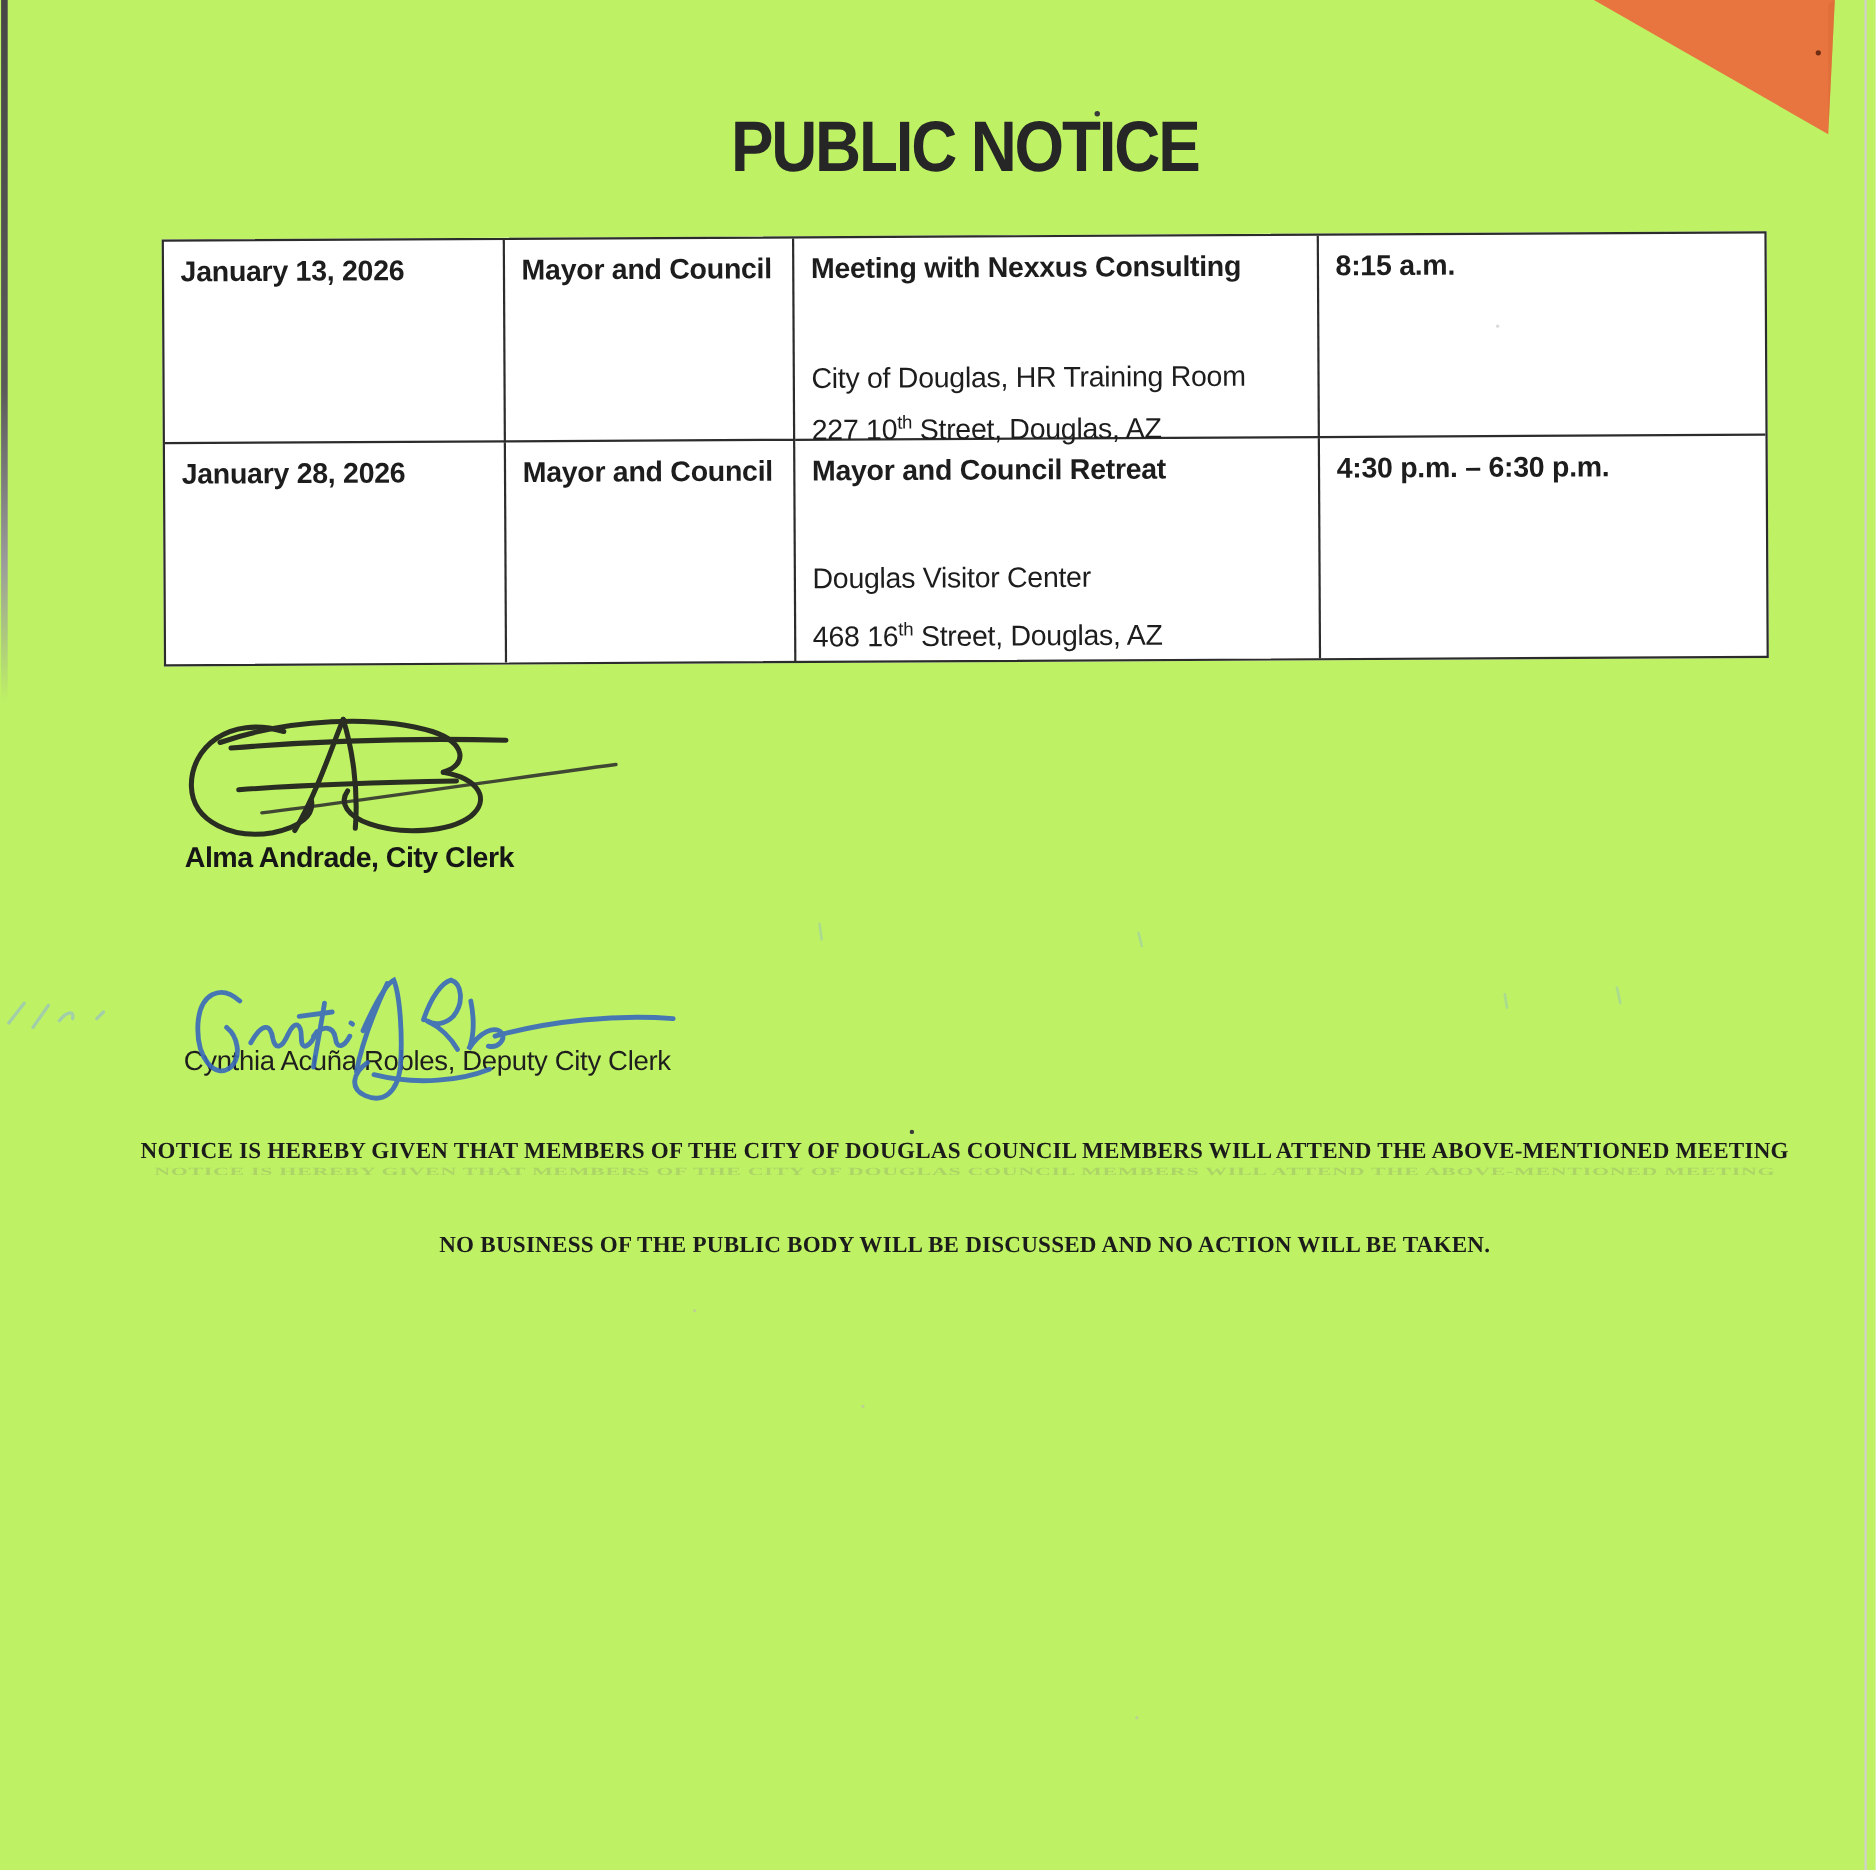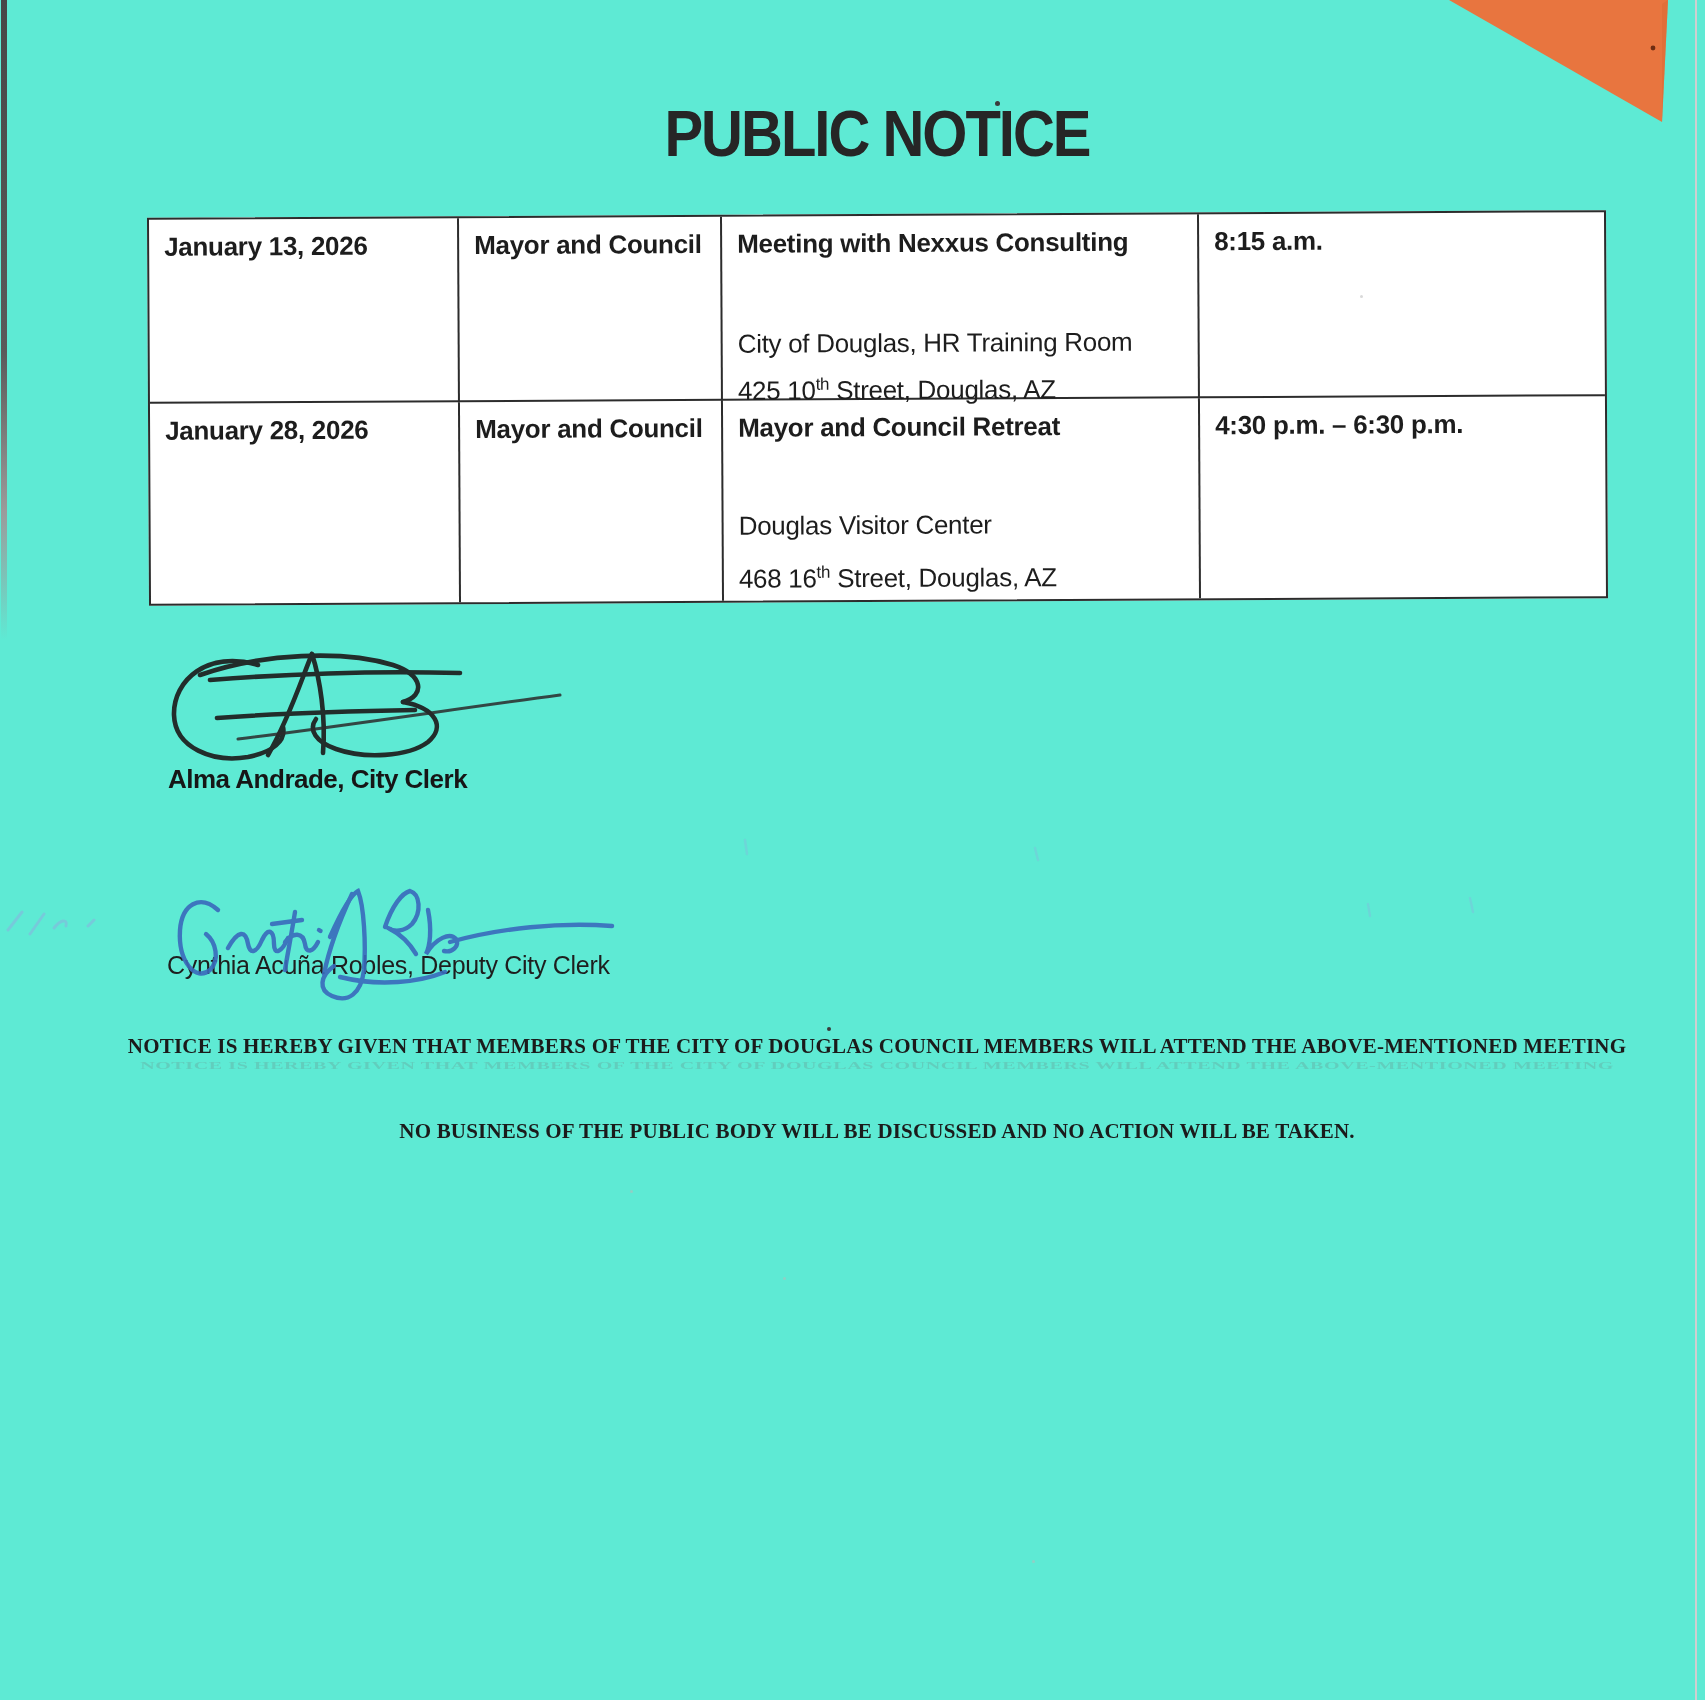--- a/index.html
+++ b/index.html
@@ -1,20 +1,20 @@
 <!DOCTYPE html>
 <html><head>
 <meta charset="utf-8">
 <style>
   html,body{margin:0;padding:0;background:#e9e9e9;}
   .page{
     position:relative;
     width:1705px;height:1700px;
     margin:0 auto;
-    background:#5eead4;
+    background:#bef264;
     overflow:hidden;
     font-family:"Liberation Sans",sans-serif;
     color:#1d1d1d;
   }
   
   .scan-left-edge{
     position:absolute;left:1px;top:0;width:6px;height:640px;
     background:linear-gradient(to bottom,#474747 0%,#5a5a5a 55%,#9b9b9b 80%,rgba(160,160,160,0) 100%);
   }
   .page-right-edge{
@@ -107,21 +107,21 @@
 
     <div class="cell row1 bold">
       <span>January 13, 2026</span>
     </div>
     <div class="cell row1 bold">
       <span>Mayor and Council</span>
     </div>
     <div class="cell row1">
       <span class="bold">Meeting with Nexxus Consulting</span>
       <span class="sub-line" style="top:112px;">City of Douglas, HR Training Room</span>
-      <span class="sub-line" style="top:159px;"><span>425 10</span><sup>th</sup><span> Street, Douglas, AZ</span></span>
+      <span class="sub-line" style="top:159px;"><span>227 10</span><sup>th</sup><span> Street, Douglas, AZ</span></span>
     </div>
     <div class="cell row1 bold last-col">
       <span>8:15 a.m.</span>
     </div>
 
     <div class="cell bold">
       <span>January 28, 2026</span>
     </div>
     <div class="cell bold">
       <span>Mayor and Council</span>

